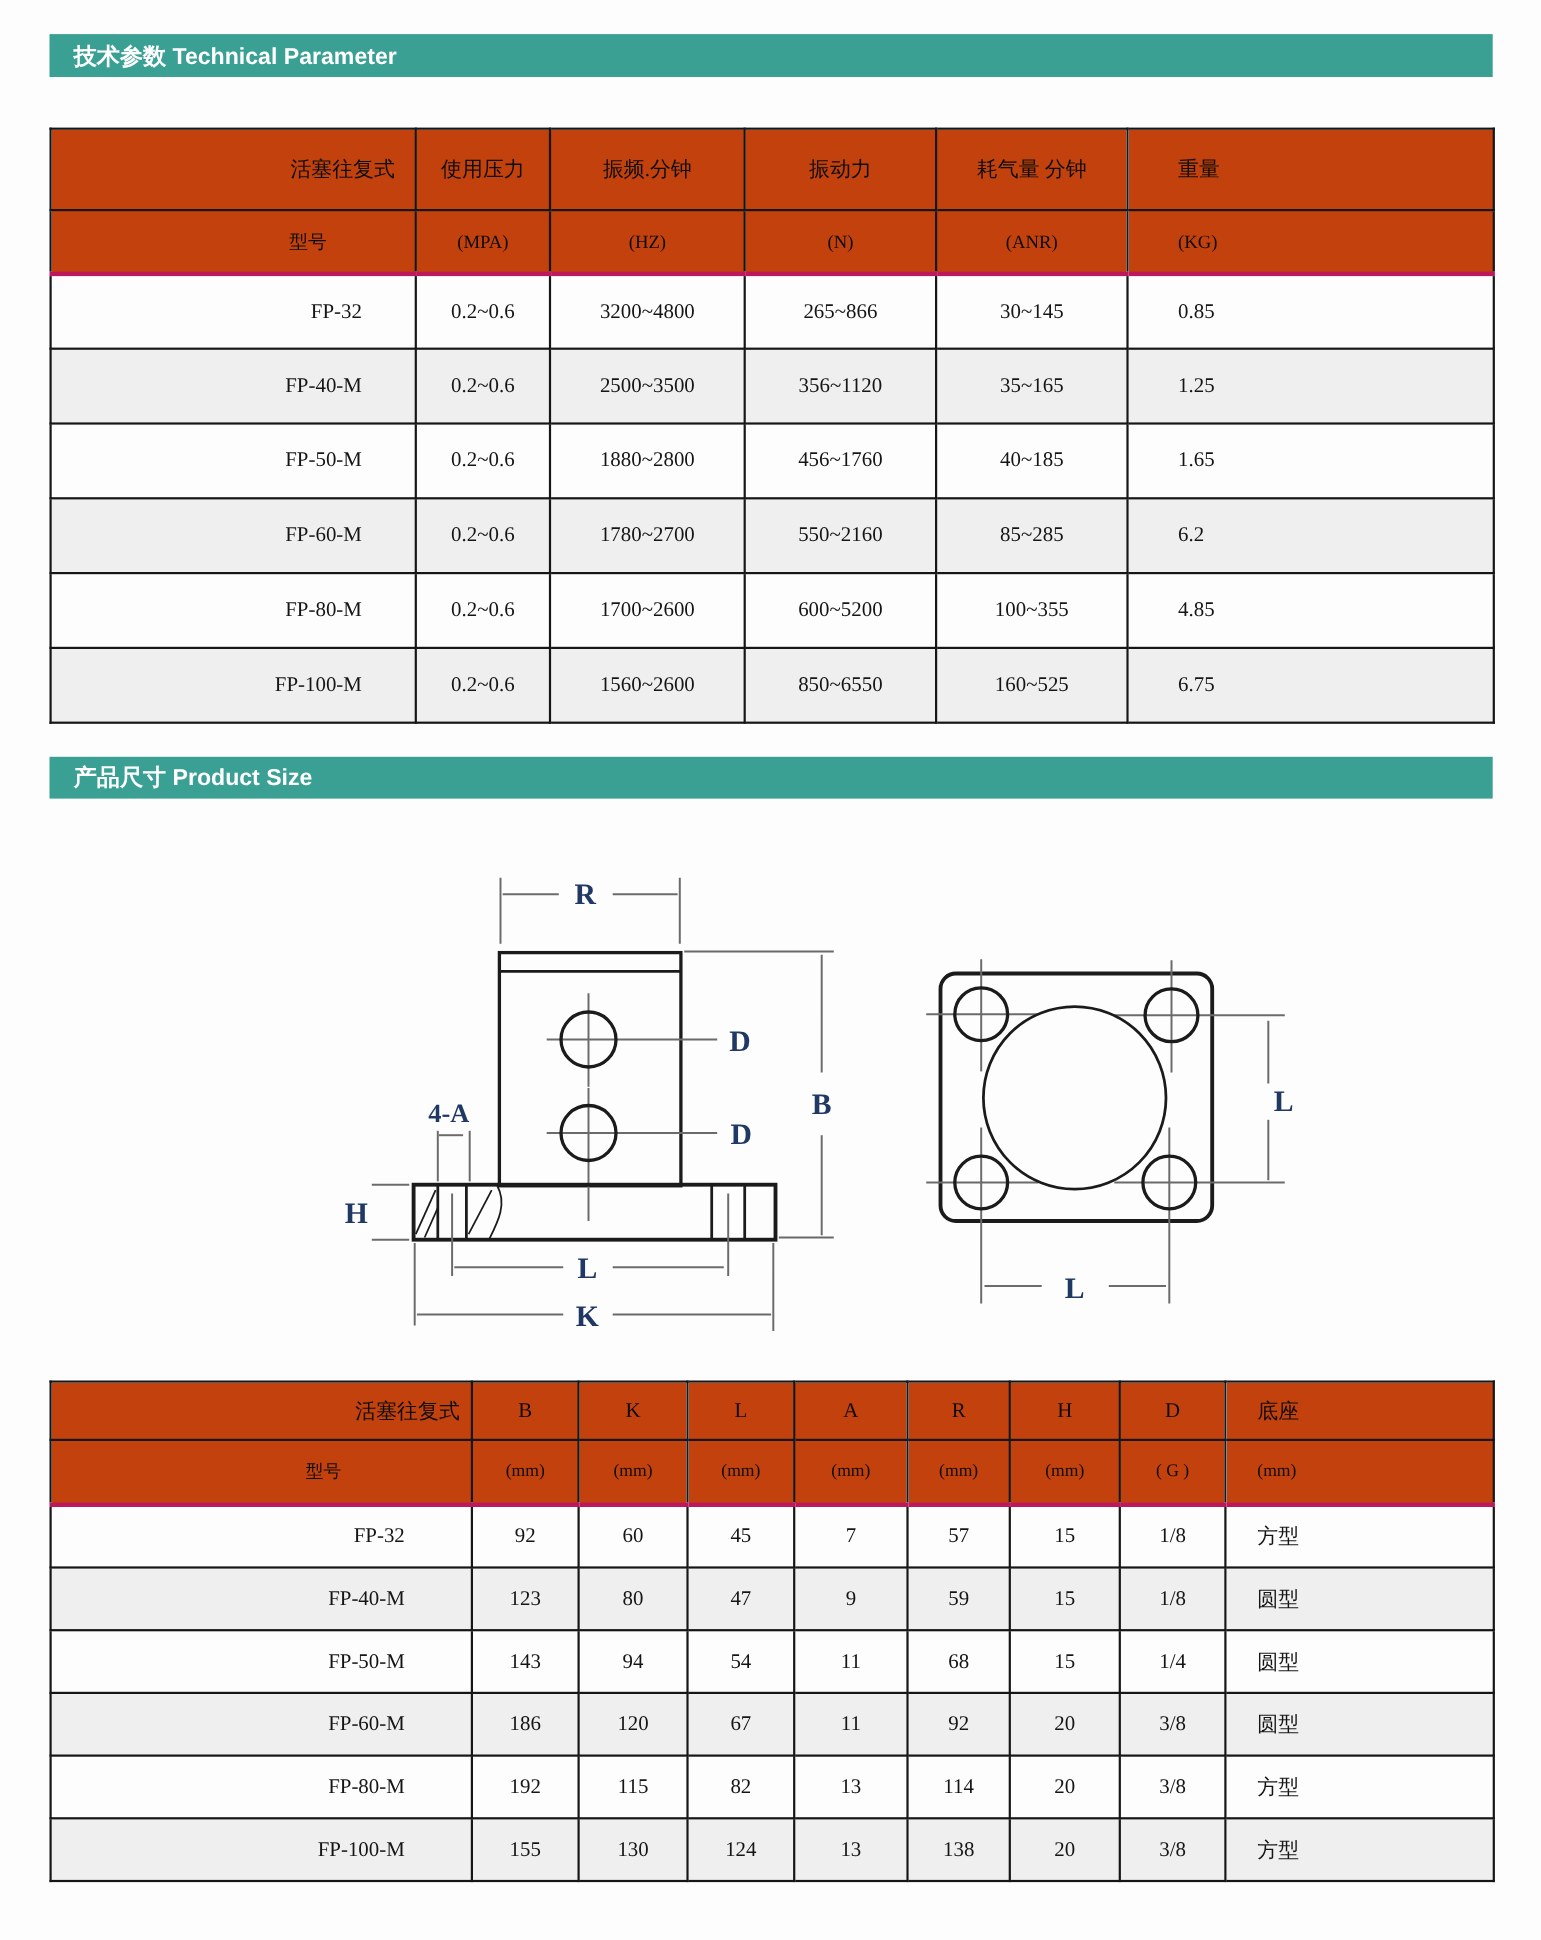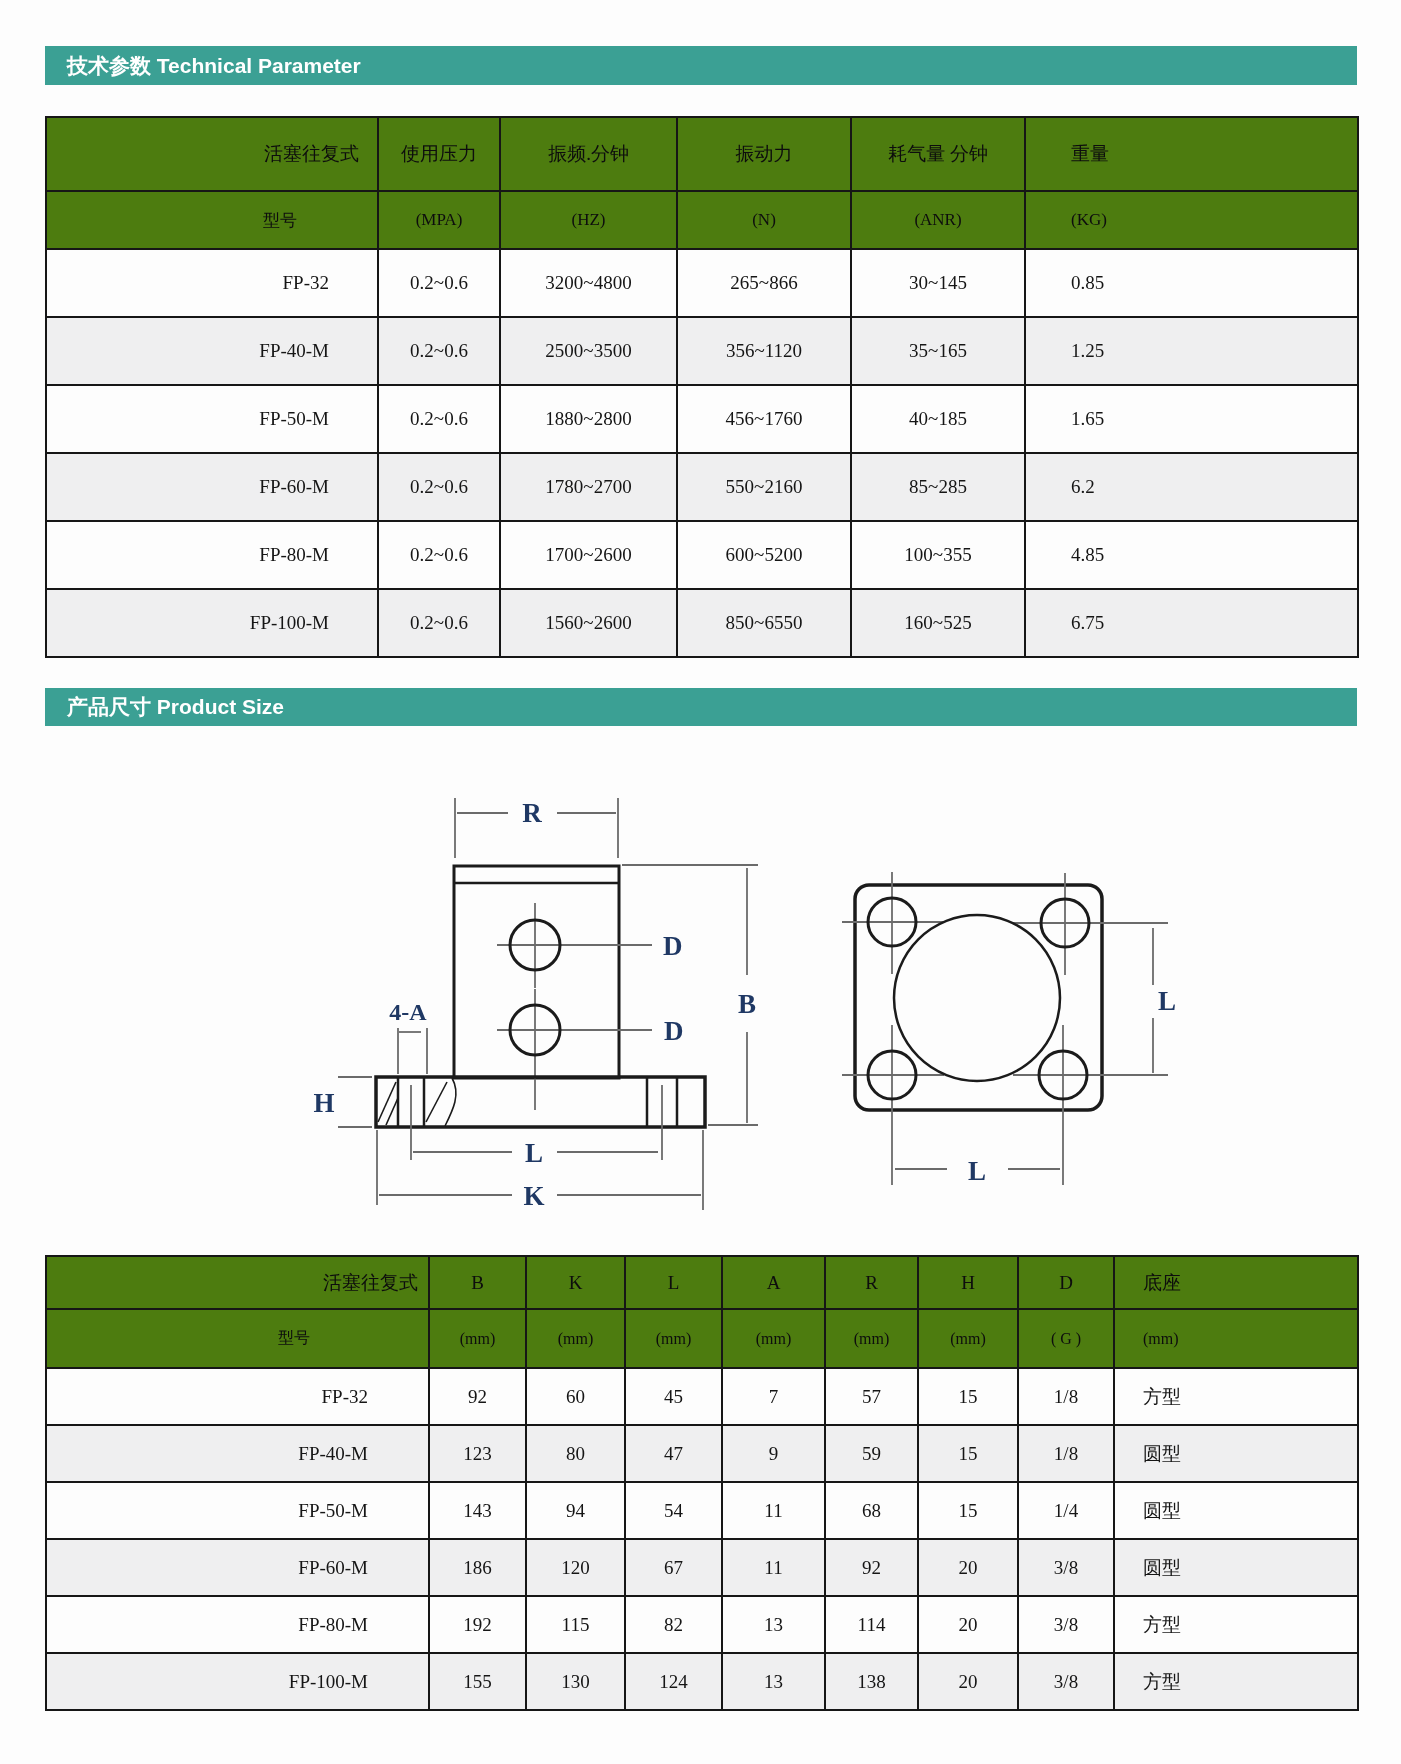--- a/index.html
+++ b/index.html
@@ -1,28 +1,28 @@
 <!DOCTYPE html>
 <html><head>
 <meta charset="utf-8">
 <style>
   html,body{margin:0;padding:0;background:#ffffff;}
   .page{position:relative;width:1401px;height:1764px;background:#fdfdfd;overflow:hidden;
         font-family:"Liberation Serif","DejaVu Serif",serif;}
   .banner{position:absolute;left:45px;width:1312px;background:#3ba094;color:#ffffff;
           display:flex;align-items:center;padding-left:22px;box-sizing:border-box;
           font-family:"Liberation Sans","DejaVu Sans",sans-serif;font-weight:bold;font-size:21px;}
-  #banner1{top:46px;height:39px;}
+  #banner1{top:31px;height:39px;}
   #banner2{top:688px;height:38px;}
 
   table{position:absolute;border-collapse:collapse;table-layout:fixed;color:#151515;}
   th,td{border:2px solid #161616;white-space:nowrap;overflow:hidden;text-align:center;
         vertical-align:middle;padding:0;font-weight:normal;}
-  th{background:#4d7c0f;color:#0d0d0d;}
-  tr.h2 th{border-bottom:1px solid #be185d;}
+  th{background:#c2410c;color:#0d0d0d;}
+  tr.h2 th{border-bottom:4px solid #be185d;}
   tr.data-alt{background:#efeff0;}
   .c-first{text-align:right;}
   .c-last{text-align:left;margin-top:24px;}
 
   #t1{left:45px;top:116px;width:1312px;font-size:19px;}
   #t1 tr.h1{height:74px;font-size:19px;}
   #t1 tr.h2{height:58px;font-size:17px;}
   #t1 tr.data,#t1 tr.data-alt{height:68px;}
   #t1 .h1 .c-first{padding-right:18px;}
   #t1 .h2 .c-first{padding-right:80px;}

